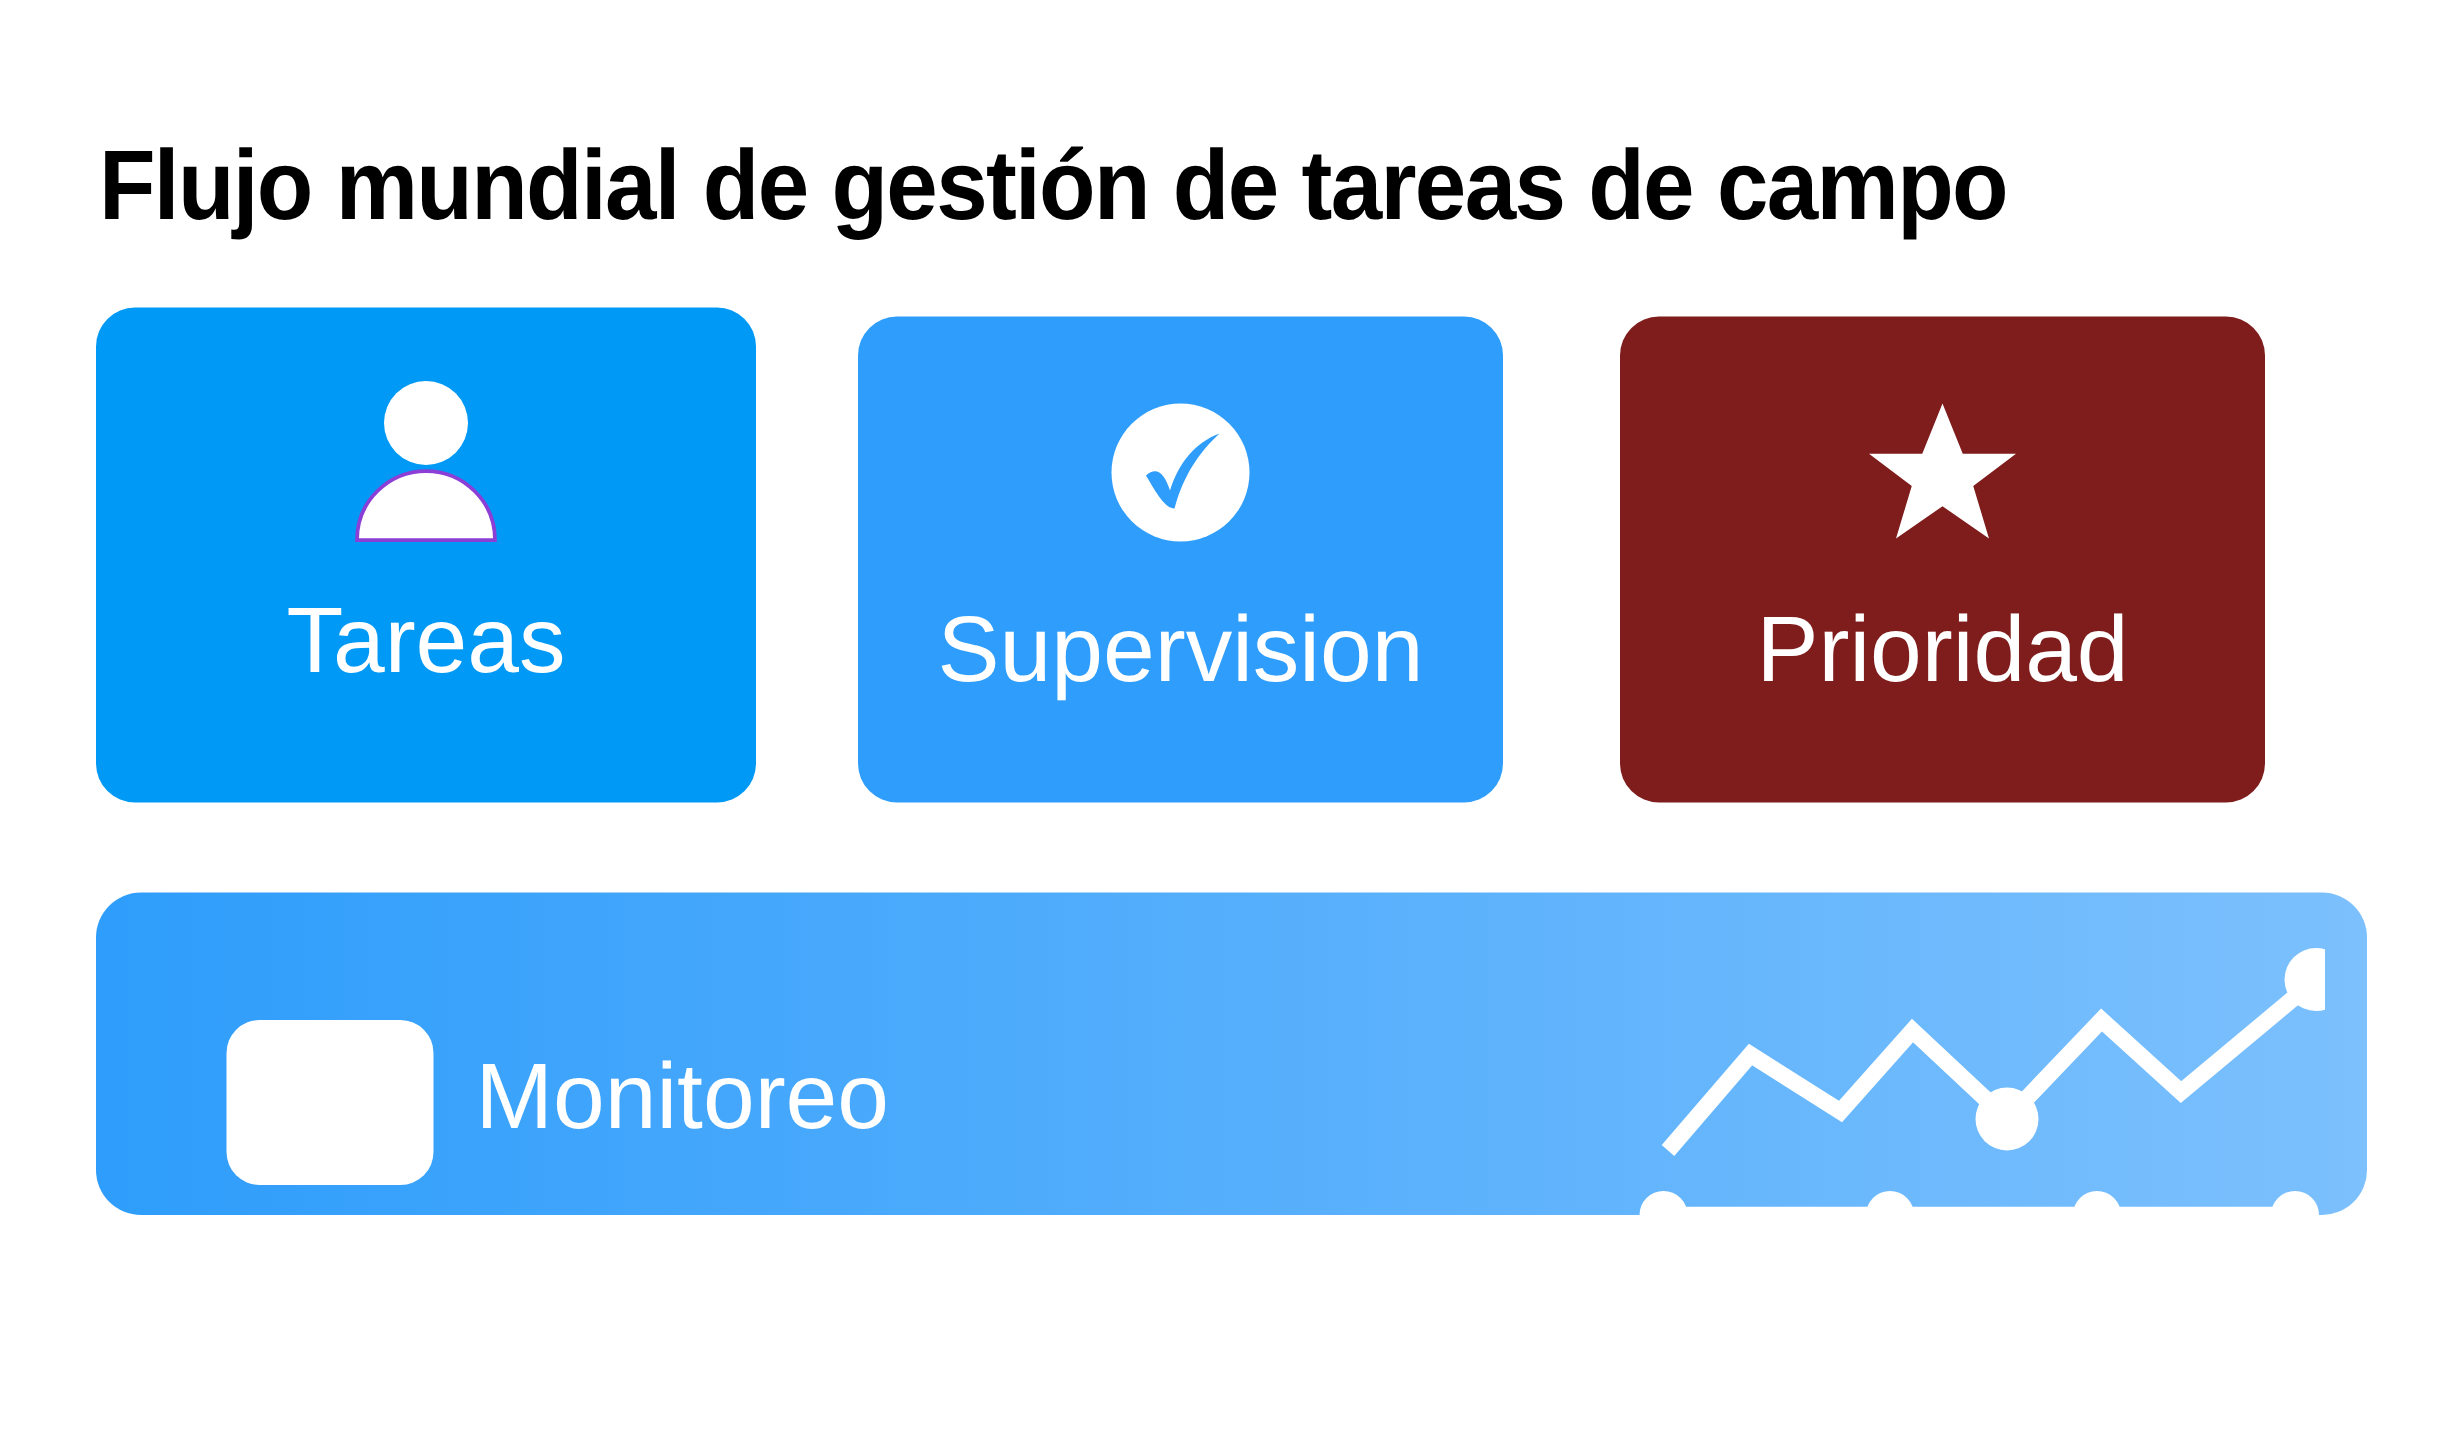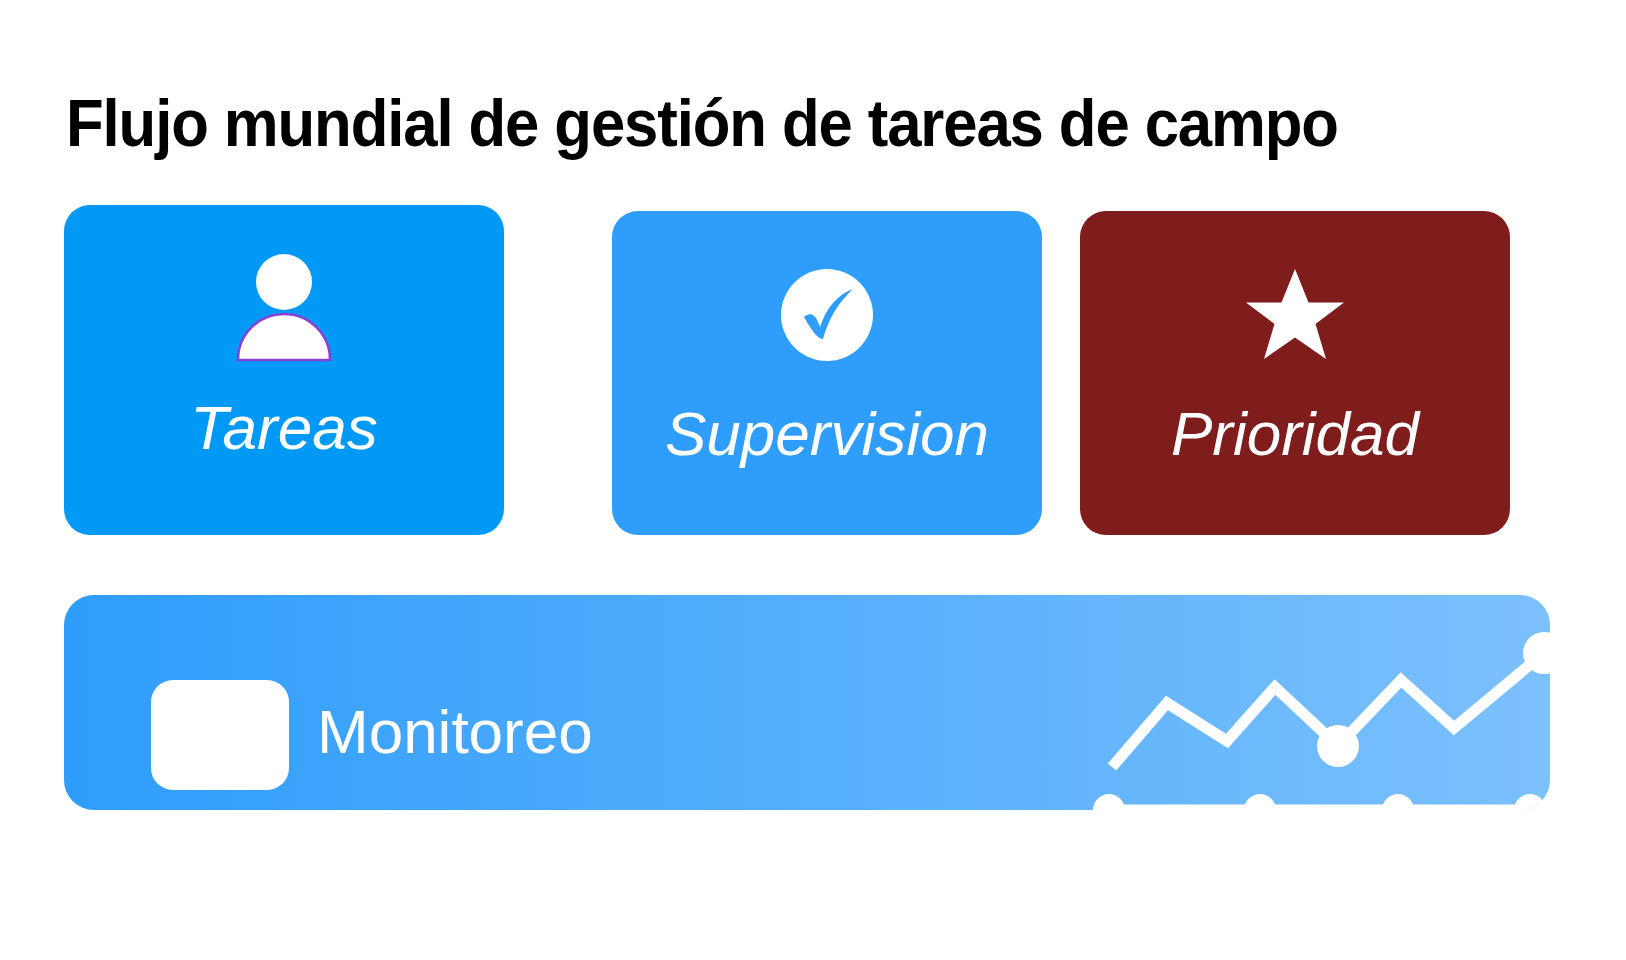--- a/index.html
+++ b/index.html
@@ -48,21 +48,21 @@
   }
 
   .card {
     position: absolute;
     border-radius: 26px;
     color: #ffffff;
     overflow: hidden;
   }
 
   .card-1 { left: 64px;   top: 205px; width: 440px; height: 330px; background: #0099F5; }
-  .card-2 { left: 572px;  top: 211px; width: 430px; height: 324px; background: #2E9DFB; margin-left: 40px; }
+  .card-2 { left: 572px;  top: 211px; width: 430px; height: 324px; background: #2E9DFB; }
   .card-3 { left: 1080px; top: 211px; width: 430px; height: 324px; background: #0099F5; }
 
   .card-icon-wrap {
     position: absolute;
     left: 0;
     right: 0;
     top: 44px;
     height: 120px;
     display: flex;
     align-items: center;
@@ -74,21 +74,20 @@
     left: 0;
     right: 0;
     top: 186px;
     text-align: center;
     font-family: "Liberation Sans", sans-serif;
     font-weight: normal;
     font-size: 62px;
     line-height: 74px;
     color: #ffffff;
     white-space: nowrap;
-    font-style: italic;
   }
 
   
   .banner {
     position: absolute;
     left: 64px;
     top: 595px;
     width: 1486px;
     height: 215px;
     border-radius: 30px;
@@ -157,21 +156,21 @@
     <div class="card card-3" style="background: #7f1d1d; color: rgb(255, 255, 255);">
       <div class="card-icon-wrap">
         <svg width="112" height="112" viewBox="0 0 112 112" aria-hidden="true">
           <path d="M56 10 L69.5 43.5 L105 43.5 L76.5 65 L87 100 L56 78.5 L25 100 L35.5 65 L7 43.5 L42.5 43.5 Z" fill="#ffffff"></path>
         </svg>
       </div>
       <div class="card-label">Prioridad</div>
     </div>
   </div>
 
-  <div class="banner" style="background: linear-gradient(90deg, rgb(46, 157, 251) 0%, rgb(124, 192, 253) 100%);">
+  <div class="banner" style="background: linear-gradient(90deg, rgb(46, 157, 251) 0%, rgb(124, 192, 253) 100%); padding-left: 28px;">
     <div class="banner-square"></div>
     <div class="banner-label">Monitoreo</div>
 
     <div class="banner-chart">
       <svg width="556" height="215" viewBox="0 0 556 215" aria-hidden="true">
 
         <polyline points="118,172 173,108 233,146 281,92 344,151 407,85 460,133 550,58" fill="none" stroke="#ffffff" stroke-width="11" stroke-linecap="butt" stroke-linejoin="miter"></polyline>
         <circle cx="344" cy="151" r="21" fill="#ffffff"></circle>
         <circle cx="550" cy="58" r="21" fill="#ffffff"></circle>
 

